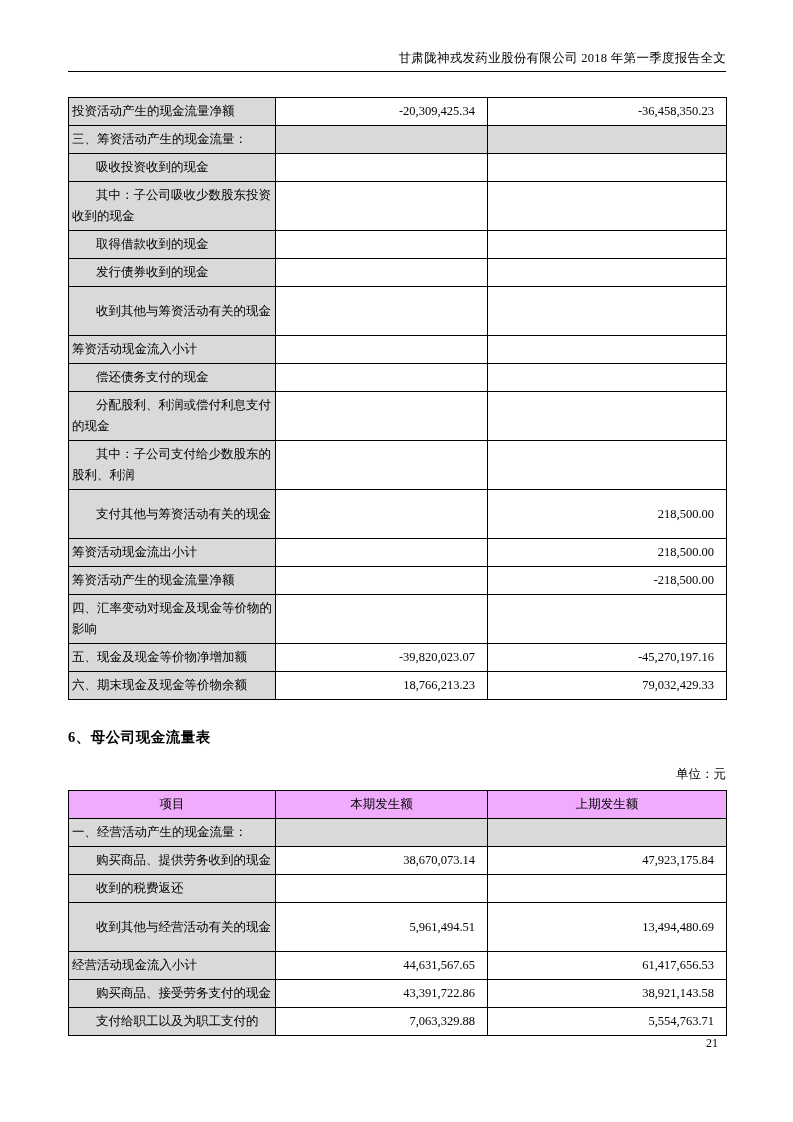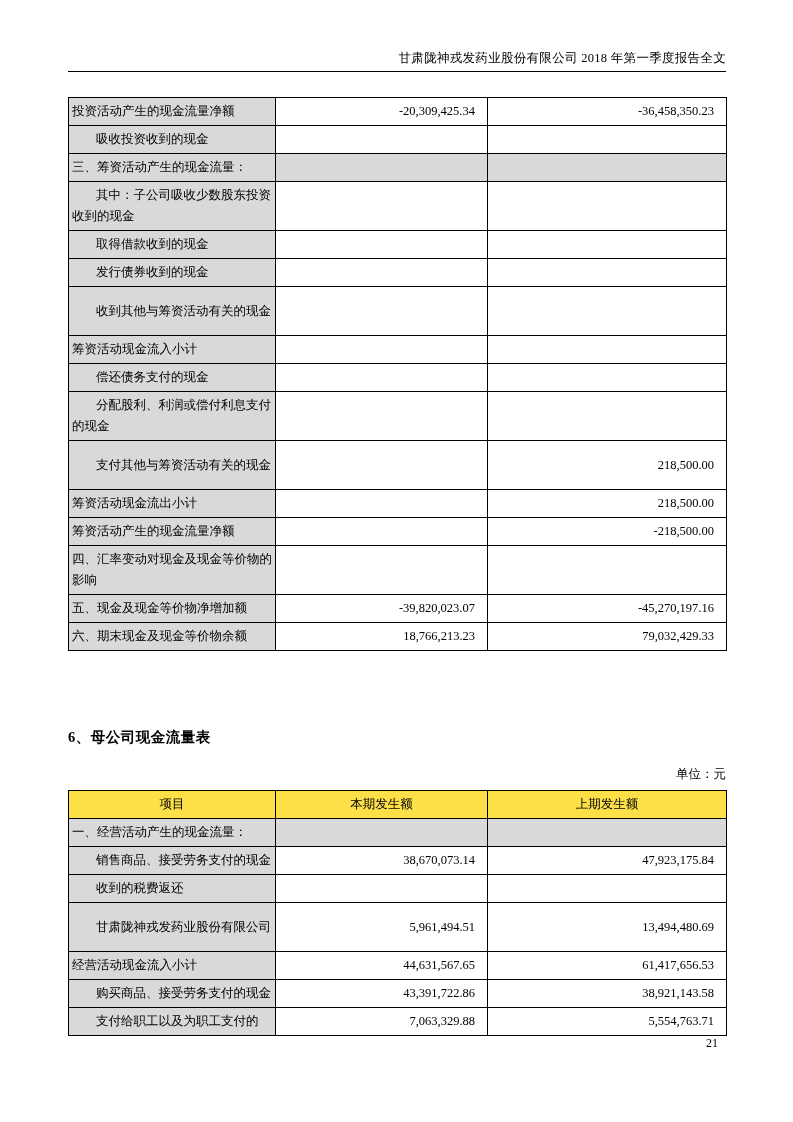--- a/index.html
+++ b/index.html
@@ -21,21 +21,21 @@
     position:absolute; left:68px; width:658px;
     border-collapse:collapse; table-layout:fixed; font-size:12.5px;
   }
   #table1 { top:97px; }
   #table2 { top:790px; }
   .fin-table col.c1 { width:207px; }
   .fin-table col.c2 { width:212px; }
   .fin-table col.c3 { width:239px; }
   .fin-table td, .fin-table th { border:1px solid #000; overflow:hidden; }
   .fin-table th {
-    background:#fde047; font-weight:normal; text-align:center;
+    background:#f0abfc; font-weight:normal; text-align:center;
     height:28px; padding:2px 3px;
   }
   td.lbl {
     background:#d9d9d9; text-align:left; padding:2px 3px;
     line-height:21px; vertical-align:middle;font-family:Liberation Serif, serif;
   }
   td.lbl.indent { text-indent:24px; }
   td.val { text-align:right; padding:2px 12px; vertical-align:middle; }
   tr.shaded td.val { background:#d9d9d9; }
   tr.h28 td { height:28px; }
@@ -67,30 +67,30 @@
         <col class="c1">
         <col class="c2">
         <col class="c3">
       </colgroup>
     <tbody>
         <tr class="h28">
           <td class="lbl">投资活动产生的现金流量净额</td>
           <td class="val">-20,309,425.34</td>
           <td class="val">-36,458,350.23</td>
         </tr>
-        <tr class="h28">
-          <td class="lbl indent">吸收投资收到的现金</td>
-          <td class="val"></td>
-          <td class="val"></td>
-        </tr>
         <tr class="h28 shaded">
           <td class="lbl">三、筹资活动产生的现金流量：</td>
           <td class="val"></td>
           <td class="val"></td>
         </tr>
+        <tr class="h28">
+          <td class="lbl indent">吸收投资收到的现金</td>
+          <td class="val"></td>
+          <td class="val"></td>
+        </tr>
         <tr class="h49">
           <td class="lbl indent">其中：子公司吸收少数股东投资收到的现金</td>
           <td class="val"></td>
           <td class="val"></td>
         </tr>
         <tr class="h28">
           <td class="lbl indent">取得借款收到的现金</td>
           <td class="val"></td>
           <td class="val"></td>
         </tr>
@@ -109,20 +109,25 @@
           <td class="val"></td>
           <td class="val"></td>
         </tr>
         <tr class="h28">
           <td class="lbl indent">偿还债务支付的现金</td>
           <td class="val"></td>
           <td class="val"></td>
         </tr>
         <tr class="h49">
           <td class="lbl indent">分配股利、利润或偿付利息支付的现金</td>
+          <td class="val"></td>
+          <td class="val"></td>
+        </tr>
+        <tr class="h49">
+          <td class="lbl indent">其中：子公司支付给少数股东的股利、利润</td>
           <td class="val"></td>
           <td class="val"></td>
         </tr>
         <tr class="h49">
           <td class="lbl indent">支付其他与筹资活动有关的现金</td>
           <td class="val"></td>
           <td class="val">218,500.00</td>
         </tr>
         <tr class="h28">
           <td class="lbl">筹资活动现金流出小计</td>
@@ -169,31 +174,31 @@
         <th>上期发生额</th>
       </tr>
     </thead>
     <tbody>
         <tr class="h28 shaded">
           <td class="lbl">一、经营活动产生的现金流量：</td>
           <td class="val"></td>
           <td class="val"></td>
         </tr>
         <tr class="h28">
-          <td class="lbl indent">销售商品、接受劳务支付的现金</td>
+          <td class="lbl indent">购买商品、提供劳务收到的现金</td>
           <td class="val">38,670,073.14</td>
           <td class="val">47,923,175.84</td>
         </tr>
         <tr class="h28">
           <td class="lbl indent">收到的税费返还</td>
           <td class="val"></td>
           <td class="val"></td>
         </tr>
         <tr class="h49">
-          <td class="lbl indent">甘肃陇神戎发药业股份有限公司</td>
+          <td class="lbl indent">收到其他与经营活动有关的现金</td>
           <td class="val">5,961,494.51</td>
           <td class="val">13,494,480.69</td>
         </tr>
         <tr class="h28">
           <td class="lbl">经营活动现金流入小计</td>
           <td class="val">44,631,567.65</td>
           <td class="val">61,417,656.53</td>
         </tr>
         <tr class="h28">
           <td class="lbl indent">购买商品、接受劳务支付的现金</td>

